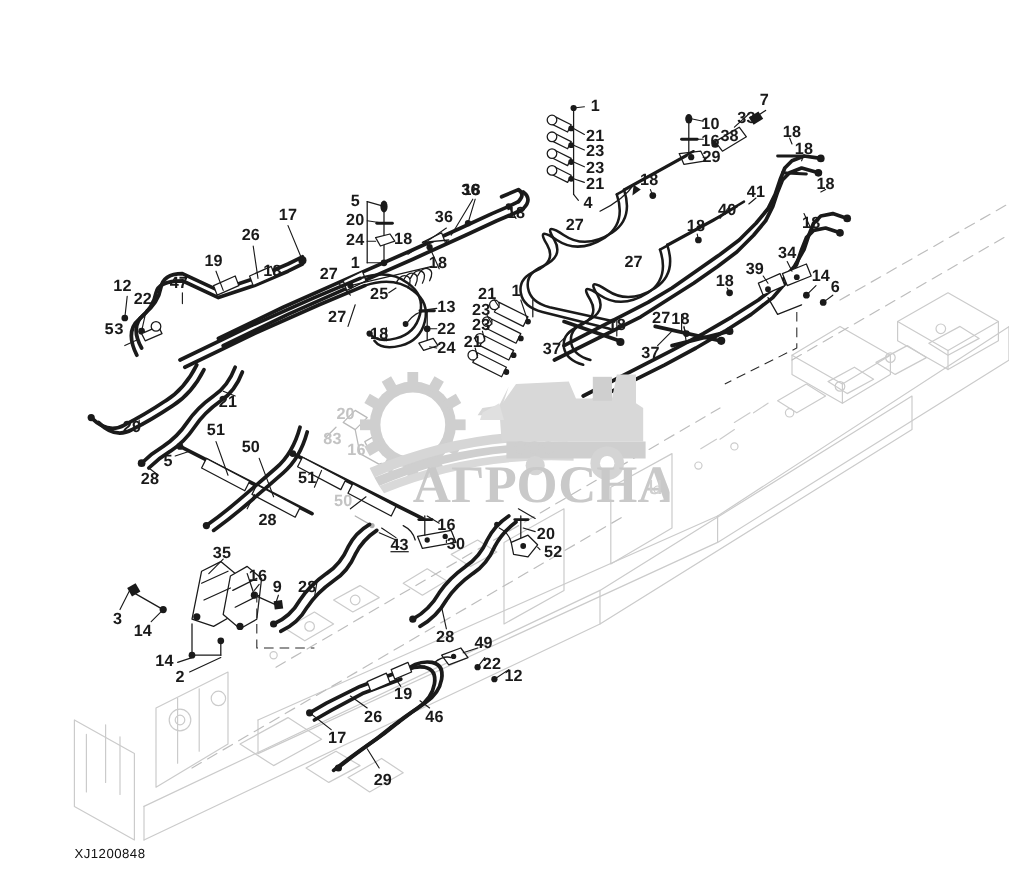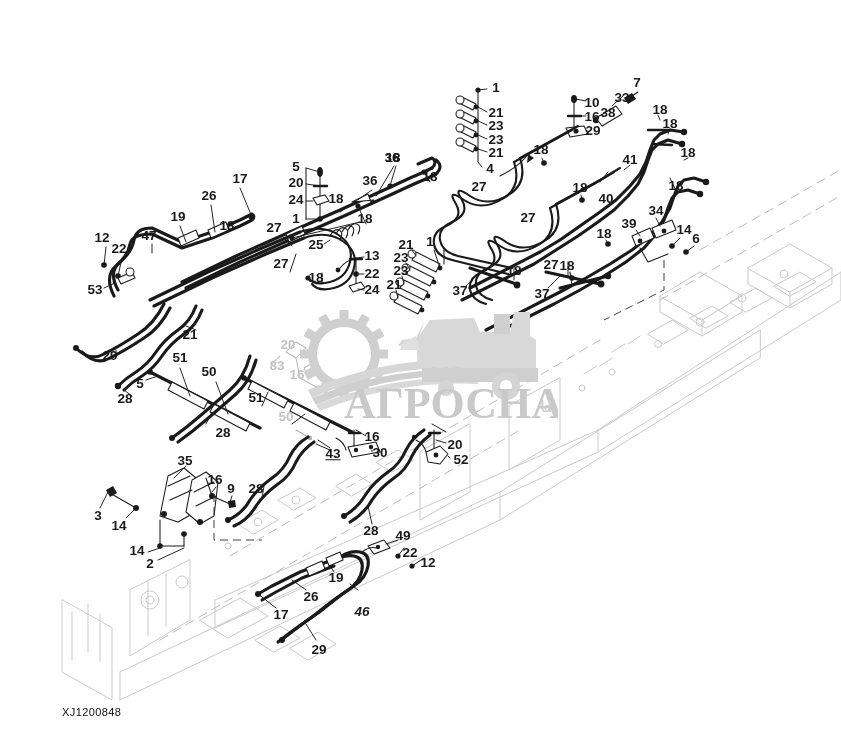--- a/index.html
+++ b/index.html
@@ -655,21 +655,21 @@
       <div class="callout" style="left: 592px; top: 103px;">10</div>
       <div class="callout" style="left: 592px; top: 117px;">16</div>
       <div class="callout" style="left: 593px; top: 131px;">29</div>
       <div class="callout" style="left: 608px; top: 113px;">38</div>
       <div class="callout" style="left: 622px; top: 98px;">33</div>
       <div class="callout" style="left: 637px; top: 83px;">7</div>
       <div class="callout" style="left: 660px; top: 110px;">18</div>
       <div class="callout" style="left: 670px; top: 124px;">18</div>
       <div class="callout" style="left: 541px; top: 150px;">18</div>
       <div class="callout" style="left: 630px; top: 160px;">41</div>
-      <div class="callout" style="left: 606px; top: 175px; margin-top: 24px;">40</div>
+      <div class="callout" style="left: 606px; top: 175px;">40</div>
       <div class="callout" style="left: 688px; top: 153px;">18</div>
       <div class="callout" style="left: 580px; top: 188px;">18</div>
       <div class="callout" style="left: 676px; top: 186px;">18</div>
       <div class="callout" style="left: 528px; top: 218px;">27</div>
       <div class="callout" style="left: 604px; top: 234px;">18</div>
       <div class="callout" style="left: 629px; top: 224px;">39</div>
       <div class="callout" style="left: 656px; top: 211px;">34</div>
       <div class="callout" style="left: 684px; top: 230px;">14</div>
       <div class="callout" style="left: 696px; top: 239px;">6</div>
       <div class="callout" style="left: 567px; top: 266px;">18</div>
@@ -677,21 +677,21 @@
       <div class="callout" style="left: 542px; top: 294px;">37</div>
       <div class="callout" style="left: 460px; top: 291px;">37</div>
       <div class="callout" style="left: 514px; top: 271px;">18</div>
       <div class="callout" style="left: 479px; top: 187px;">27</div>
       <div class="callout" style="left: 240px; top: 179px;">17</div>
       <div class="callout" style="left: 209px; top: 196px;">26</div>
       <div class="callout" style="left: 178px; top: 217px;">19</div>
       <div class="callout" style="left: 149px; top: 236px;">47</div>
       <div class="callout" style="left: 102px; top: 238px;">12</div>
       <div class="callout" style="left: 119px; top: 249px;">22</div>
-      <div class="callout" style="left: 95px; top: 290px;">53</div>
+      <div class="callout" style="left: 95px; top: 276px; font-family: Liberation Mono, monospace;">53</div>
       <div class="callout" style="left: 227px; top: 226px;">18</div>
       <div class="callout" style="left: 296px; top: 167px;">5</div>
       <div class="callout" style="left: 296px; top: 183px;">20</div>
       <div class="callout" style="left: 296px; top: 200px;">24</div>
       <div class="callout" style="left: 296px; top: 219px;">1</div>
       <div class="callout" style="left: 336px; top: 199px;">18</div>
       <div class="callout" style="left: 370px; top: 181px;">36</div>
       <div class="callout" style="left: 392px; top: 158px;">36</div>
       <div class="callout" style="left: 430px; top: 177px;">18</div>
       <div class="callout" style="left: 365px; top: 219px;">18</div>
@@ -730,21 +730,21 @@
       <div class="callout" style="left: 333px; top: 454px; text-decoration: underline;">43</div>
       <div class="callout" style="left: 372px; top: 437px;">16</div>
       <div class="callout" style="left: 380px; top: 453px;">30</div>
       <div class="callout" style="left: 371px; top: 531px;">28</div>
       <div class="callout" style="left: 455px; top: 445px;">20</div>
       <div class="callout" style="left: 461px; top: 460px;">52</div>
       <div class="callout" style="left: 403px; top: 536px;">49</div>
       <div class="callout" style="left: 410px; top: 553px;">22</div>
       <div class="callout" style="left: 428px; top: 563px;">12</div>
       <div class="callout" style="left: 336px; top: 578px;">19</div>
-      <div class="callout" style="left: 362px; top: 612px; font-style: italic;">46</div>
+      <div class="callout" style="left: 362px; top: 597px;">46</div>
       <div class="callout" style="left: 311px; top: 597px;">26</div>
       <div class="callout" style="left: 281px; top: 615px;">17</div>
       <div class="callout" style="left: 319px; top: 650px;">29</div>
       <div class="callout" style="left: 393px; top: 158px;">18</div>
     </div>
 
   <div id="partno">XJ1200848</div>
 
 </div>
 

